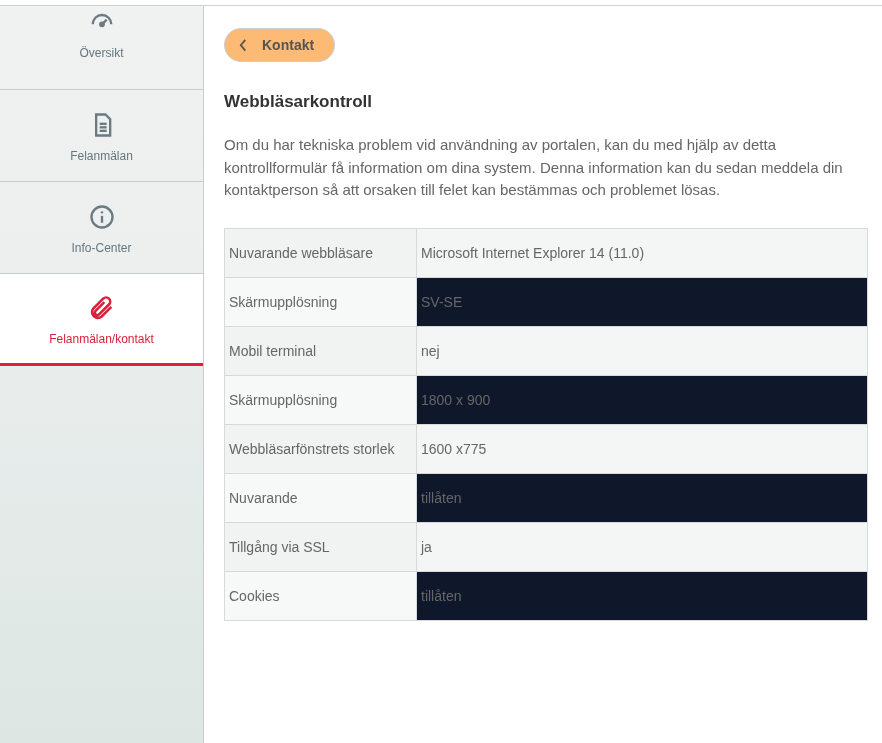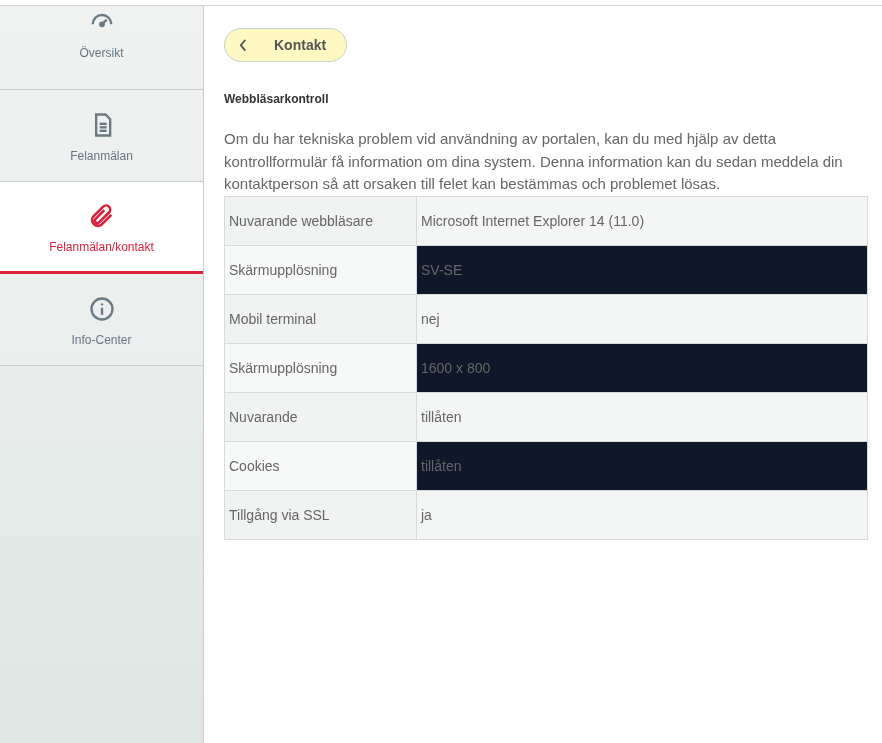--- a/index.html
+++ b/index.html
@@ -79,45 +79,46 @@
       fill: none;
     }
     .main {
       flex: 1;
       padding: 22px 14px 22px 20px;
       overflow-y: auto;
     }
     .back-btn {
       display: inline-flex;
       align-items: center;
-      gap: 26px;
+      gap: 14px;
       padding: 8px 20px 8px 14px;
       border: 1px solid #c9cfcf;
       border-radius: 20px;
-      background: #fef9c3;
+      background: #fdba74;
       color: #555;
       font-weight: 600;
       font-size: 14px;
       cursor: pointer;
       margin-bottom: 30px;
     }
     .back-btn .chevron {
       width: 9px;
       height: 14px;
     }
     h1.page-title {
-      font-size: 12px;
+      font-size: 17px;
       font-weight: 600;
       color: #333;
       margin-bottom: 22px;
     }
     .description {
       font-size: 15px;
       color: #666;
       line-height: 1.5;
+      margin-bottom: 26px;
       max-width: 640px;
     }
     table.info-table {
       width: 644px;
       border-collapse: collapse;
       border: 1px solid #d6dada;
     }
     table.info-table td {
       border: 1px solid #d6dada;
       padding: 16px 4px;
@@ -163,38 +164,38 @@
         <svg viewBox="0 0 24 24" fill="none" stroke="#6a7a82" stroke-width="2">
           <path d="M7 3h8l4 4v14H7z"></path>
           <line x1="10" y1="11" x2="16" y2="11"></line>
           <line x1="10" y1="14" x2="16" y2="14"></line>
           <line x1="10" y1="17" x2="16" y2="17"></line>
         </svg>
       </span>
       <span class="sidebar-item-label">Felanmälan</span>
     </div>
 
-    <div class="sidebar-item active">
-      <span class="icon">
-        <svg viewBox="0 0 24 24" fill="none" stroke="#d9213a" stroke-width="2.2">
-          <path d="M20 11l-8.5 8.5a5 5 0 0 1-7-7L13 4a3.5 3.5 0 0 1 5 5l-8.5 8.5a2 2 0 0 1-3-3L14 7"></path>
-        </svg>
-      </span>
-      <span class="sidebar-item-label">Felanmälan/kontakt</span>
-    </div>
-
     <div class="sidebar-item">
       <span class="icon">
         <svg viewBox="0 0 24 24" fill="none" stroke="#6a7a82" stroke-width="2">
           <circle cx="12" cy="12" r="9"></circle>
           <line x1="12" y1="11" x2="12" y2="17"></line>
           <circle cx="12" cy="8" r="1" fill="#6a7a82" stroke="none"></circle>
         </svg>
       </span>
       <span class="sidebar-item-label">Info-Center</span>
+    </div>
+
+    <div class="sidebar-item active">
+      <span class="icon">
+        <svg viewBox="0 0 24 24" fill="none" stroke="#d9213a" stroke-width="2.2">
+          <path d="M20 11l-8.5 8.5a5 5 0 0 1-7-7L13 4a3.5 3.5 0 0 1 5 5l-8.5 8.5a2 2 0 0 1-3-3L14 7"></path>
+        </svg>
+      </span>
+      <span class="sidebar-item-label">Felanmälan/kontakt</span>
     </div>
 
   </nav>
 
   <main class="main">
     <button class="back-btn">
       <span class="chevron">
         <svg viewBox="0 0 10 16" fill="none" stroke="#555" stroke-width="2">
           <polyline points="7 2 2 8 7 14"></polyline>
         </svg>
@@ -215,30 +216,34 @@
           <tr>
             <td class="key">Skärmupplösning</td>
             <td class="val">SV-SE</td>
           </tr>
           <tr>
             <td class="key">Mobil terminal</td>
             <td class="val">nej</td>
           </tr>
           <tr>
             <td class="key">Skärmupplösning</td>
-            <td class="val">1600 x 800</td>
+            <td class="val">1800 x 900</td>
+          </tr>
+          <tr>
+            <td class="key">Webbläsarfönstrets storlek</td>
+            <td class="val">1600 x775</td>
           </tr>
           <tr>
             <td class="key">Nuvarande</td>
             <td class="val">tillåten</td>
           </tr>
           <tr>
+            <td class="key">Tillgång via SSL</td>
+            <td class="val">ja</td>
+          </tr>
+          <tr>
             <td class="key">Cookies</td>
             <td class="val">tillåten</td>
-          </tr>
-          <tr>
-            <td class="key">Tillgång via SSL</td>
-            <td class="val">ja</td>
           </tr>
         </tbody>
     </table>
   </main>
 </div>
 
 </body></html>

